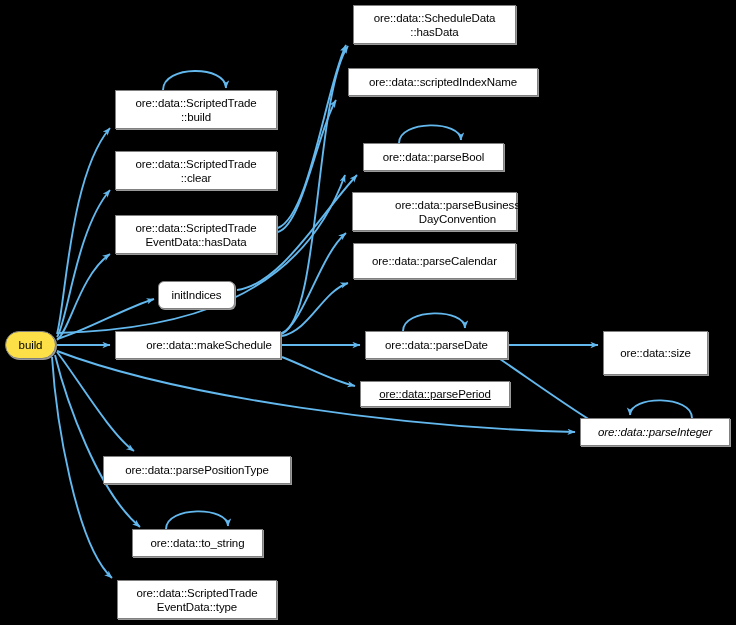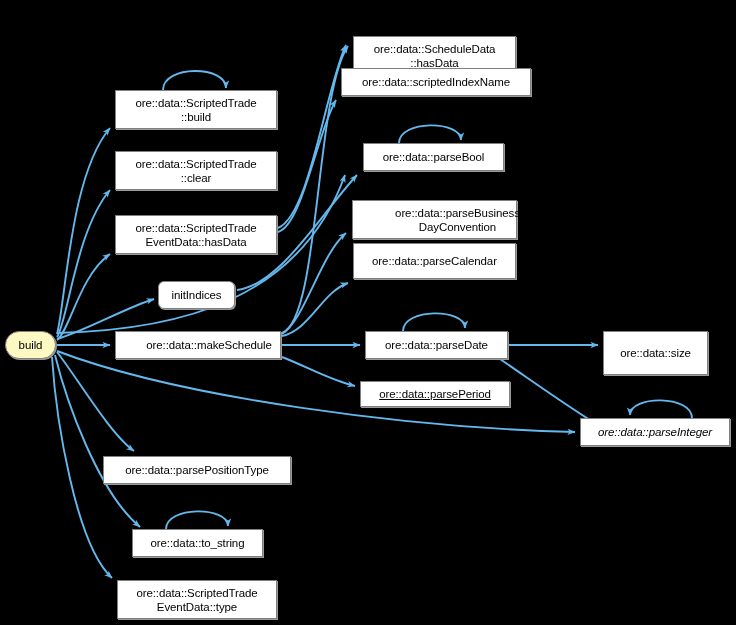--- a/index.html
+++ b/index.html
@@ -34,21 +34,21 @@
     justify-content: center;
     text-align: center;
     color: #000000;
     font-size: 11.5px;
     line-height: 14px;
     letter-spacing: -0.1px;
     white-space: pre-line;
     z-index: 5;
   }
   .node.current {
-    background: #fef9c3;
+    background: #fde047;
     border-radius: 14px;
   }
 </style>
 </head>
 <body>
 
 <div id="canvas">
 
   <svg id="edges" viewBox="0 0 736 625" xmlns="http://www.w3.org/2000/svg">
     <defs>
@@ -116,25 +116,25 @@
       <div class="node" style="left: 115px; top: 151px; width: 162px; height: 39px;">ore::data::ScriptedTrade
 ::clear</div>
       <div class="node" style="left: 115px; top: 215px; width: 162px; height: 39px;">ore::data::ScriptedTrade
 EventData::hasData</div>
       <div class="node" style="left: 158px; top: 281px; width: 77px; height: 28px; border-radius: 6px;">initIndices</div>
       <div class="node" style="left: 115px; top: 331px; width: 166px; height: 28px; padding-left: 22px;">ore::data::makeSchedule</div>
       <div class="node" style="left: 103px; top: 456px; width: 188px; height: 28px;">ore::data::parsePositionType</div>
       <div class="node" style="left: 132px; top: 529px; width: 131px; height: 28px;">ore::data::to_string</div>
       <div class="node" style="left: 117px; top: 580px; width: 160px; height: 39px;">ore::data::ScriptedTrade
 EventData::type</div>
-      <div class="node" style="left: 353px; top: 5px; width: 163px; height: 39px; margin-top: 31px;">ore::data::ScheduleData
+      <div class="node" style="left: 353px; top: 5px; width: 163px; height: 39px;">ore::data::ScheduleData
 ::hasData</div>
-      <div class="node" style="left: 341px; top: 68px; width: 190px; height: 28px;">ore::data::scriptedIndexName</div>
+      <div class="node" style="left: 348px; top: 68px; width: 190px; height: 28px;">ore::data::scriptedIndexName</div>
       <div class="node" style="left: 363px; top: 143px; width: 141px; height: 28px;">ore::data::parseBool</div>
-      <div class="node" style="left: 352px; top: 200px; width: 165px; height: 39px; padding-left: 46px;">ore::data::parseBusiness
+      <div class="node" style="left: 352px; top: 192px; width: 165px; height: 39px; padding-left: 46px;">ore::data::parseBusiness
 DayConvention</div>
       <div class="node" style="left: 353px; top: 243px; width: 163px; height: 36px;">ore::data::parseCalendar</div>
       <div class="node" style="left: 365px; top: 331px; width: 143px; height: 28px;">ore::data::parseDate</div>
       <div class="node" style="left: 360px; top: 381px; width: 150px; height: 26px; text-decoration: underline;">ore::data::parsePeriod</div>
       <div class="node" style="left: 603px; top: 331px; width: 105px; height: 44px;">ore::data::size</div>
       <div class="node" style="left: 580px; top: 418px; width: 150px; height: 28px; font-style: italic;">ore::data::parseInteger</div>
     </div>
 
 </div>
 

